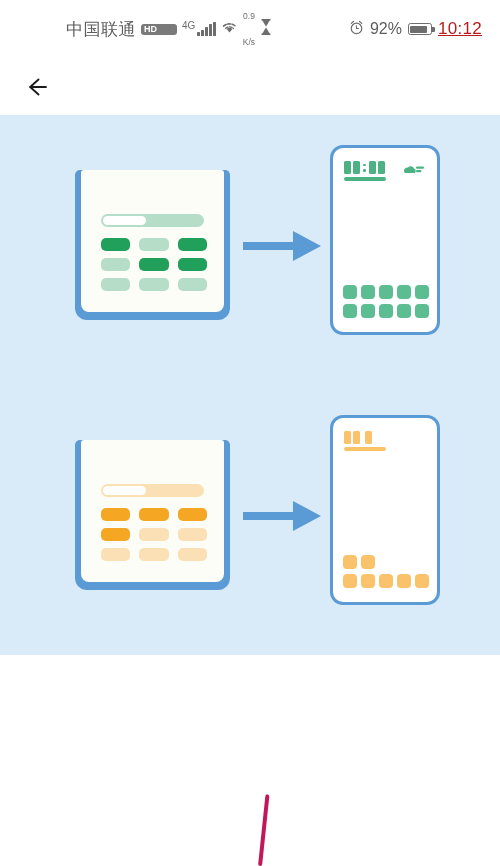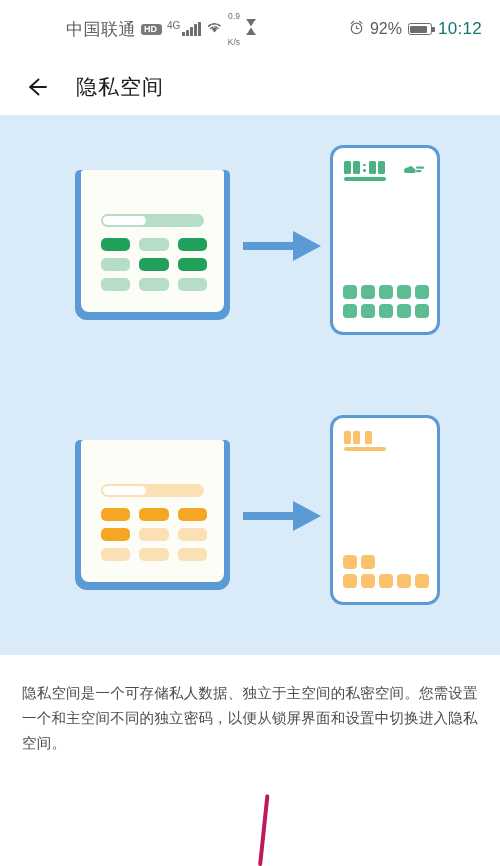--- a/index.html
+++ b/index.html
@@ -20,35 +20,35 @@
     justify-content:space-between;
     padding:0 18px 0 66px;
     color:#6d6d6d;
   }
   .sb-left,.sb-right{ display:flex; align-items:center; }
   .sb-left{ gap:5px; }
   .sb-right{ gap:6px; }
   .carrier{ font-size:17px; color:#5e5e5e; letter-spacing:.5px; }
   .hd-badge{
     font-size:9px; font-weight:bold; color:#fff; background:#7a7a7a;
-    border-radius:3px; padding:1px 5px 1px 3px; line-height:1;
+    border-radius:3px; padding:1px 20px 1px 3px; line-height:1;
     display:inline-block; letter-spacing:0;
   }
   .net-g{ font-size:10px; color:#6d6d6d; align-self:flex-start; margin-top:8px; margin-right:-3px;}
   .bars{ display:flex; align-items:flex-end; gap:1.5px; height:14px; }
   .bars i{ display:block; width:2.5px; background:#6d6d6d; border-radius:.5px; }
   .bars i:nth-child(1){height:4px}
   .bars i:nth-child(2){height:6px}
   .bars i:nth-child(3){height:9px}
   .bars i:nth-child(4){height:12px}
   .bars i:nth-child(5){height:14px}
   .speed{ display:flex; flex-direction:column; align-items:center; line-height:1; font-size:8.5px; color:#6d6d6d;}
   .speed span:first-child{ margin-bottom:17px;}
   .pct{ font-size:16px; color:#5e5e5e;}
-  .clock-time{ font-size:17px; color:#0f766e; letter-spacing:.3px;}
+  .clock-time{ font-size:17px; color:#b91c1c; letter-spacing:.3px;text-decoration:underline;}
   .batt{
     width:24px;height:12px;border:1.5px solid #6d6d6d;border-radius:2.5px;
     position:relative; padding:1.5px;
   }
   .batt::after{
     content:""; position:absolute; right:-4px; top:3px;
     width:2.5px; height:5px; background:#6d6d6d; border-radius:0 1px 1px 0;
   }
   .batt i{ display:block; height:100%; width:85%; background:#6d6d6d; border-radius:1px;}
 
@@ -184,21 +184,20 @@
   </div>
 </div>
 
 <div class="titlebar">
   <span class="back-arrow">
     <svg width="26" height="26" viewBox="0 0 26 26">
       <path d="M14.5 5.5 L6.2 13 L14.5 20.5" stroke="#1b1b1b" stroke-width="1.9" fill="none" stroke-linecap="round" stroke-linejoin="round"></path>
       <path d="M6.4 13 H22" stroke="#1b1b1b" stroke-width="1.9" stroke-linecap="round"></path>
     </svg>
   </span>
-  <span class="page-title">隐私空间</span>
 </div>
 
 <div class="illus">
 
   <div class="row r1">
     <div class="folder">
       <div class="tray"></div>
       <div class="sheet">
         <div class="pbar" style="background:#b6ddc8">
             <i></i>
@@ -326,16 +325,15 @@
               <s style="background:#fac36b"></s>
               <s style="background:#fac36b"></s>
           </div>
         </div>
       </div>
     </div>
   </div>
 </div>
 
 <div class="info">
-  <p>隐私空间是一个可存储私人数据、独立于主空间的私密空间。您需设置一个和主空间不同的独立密码，以便从锁屏界面和设置中切换进入隐私空间。</p>
 </div>
 
 <div class="stroke"></div>
 
 </body></html>

